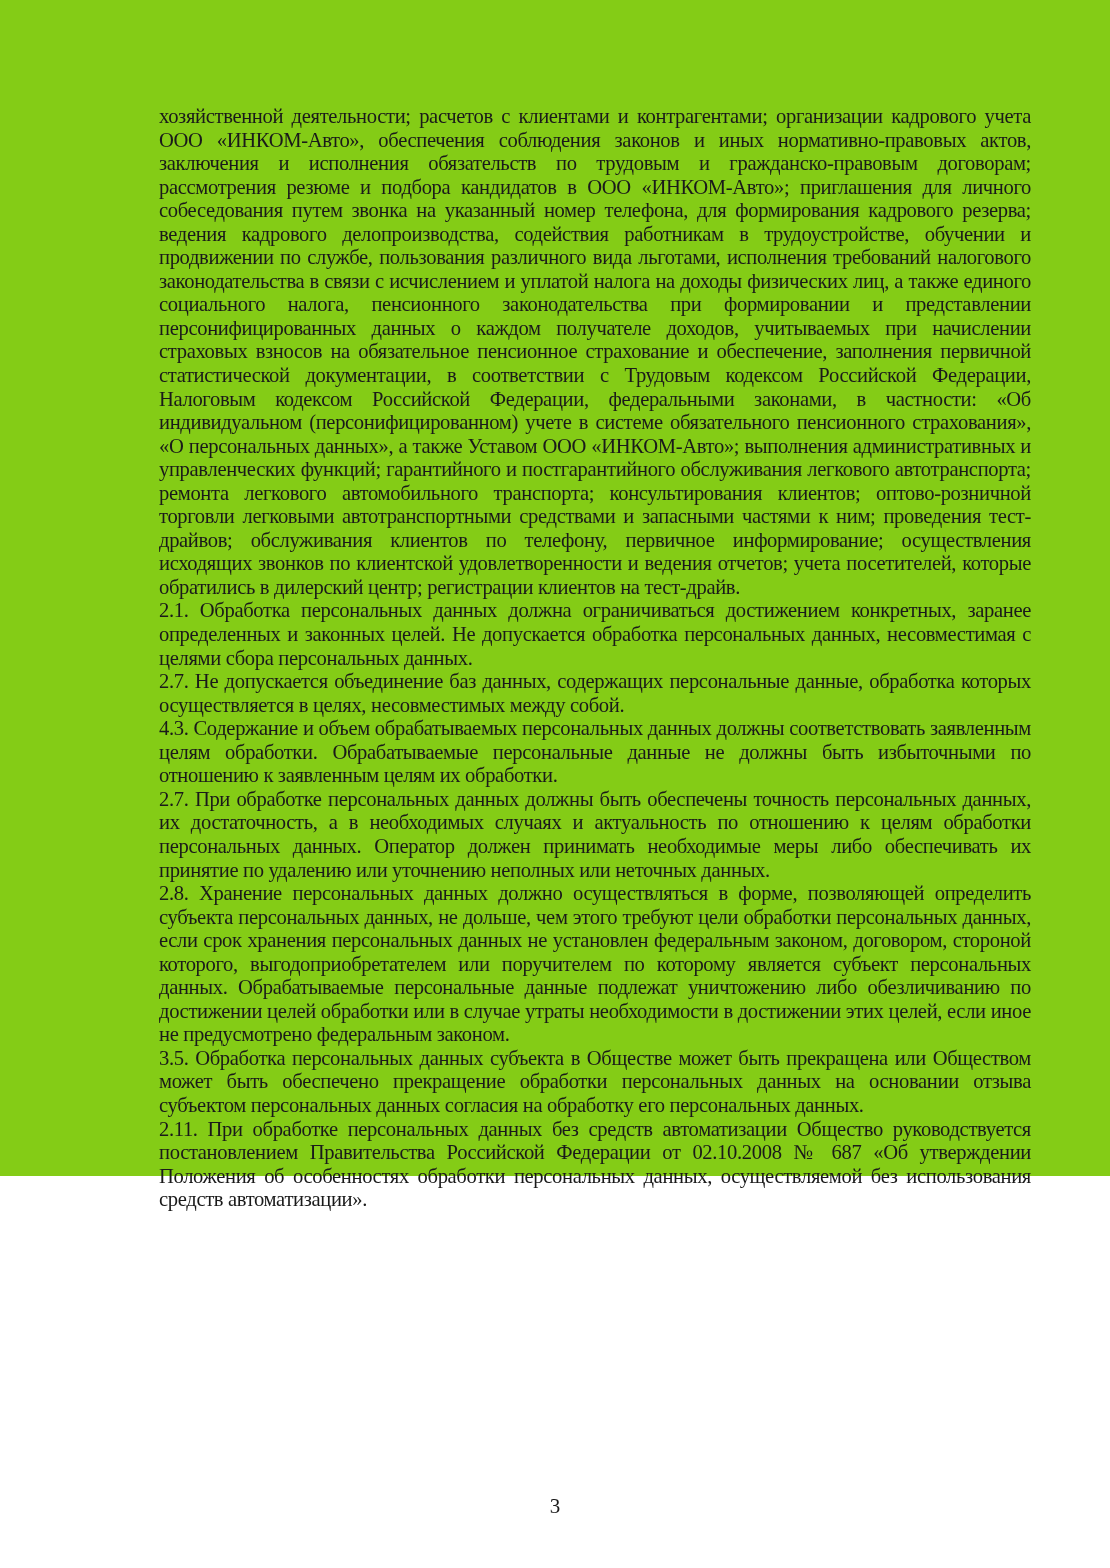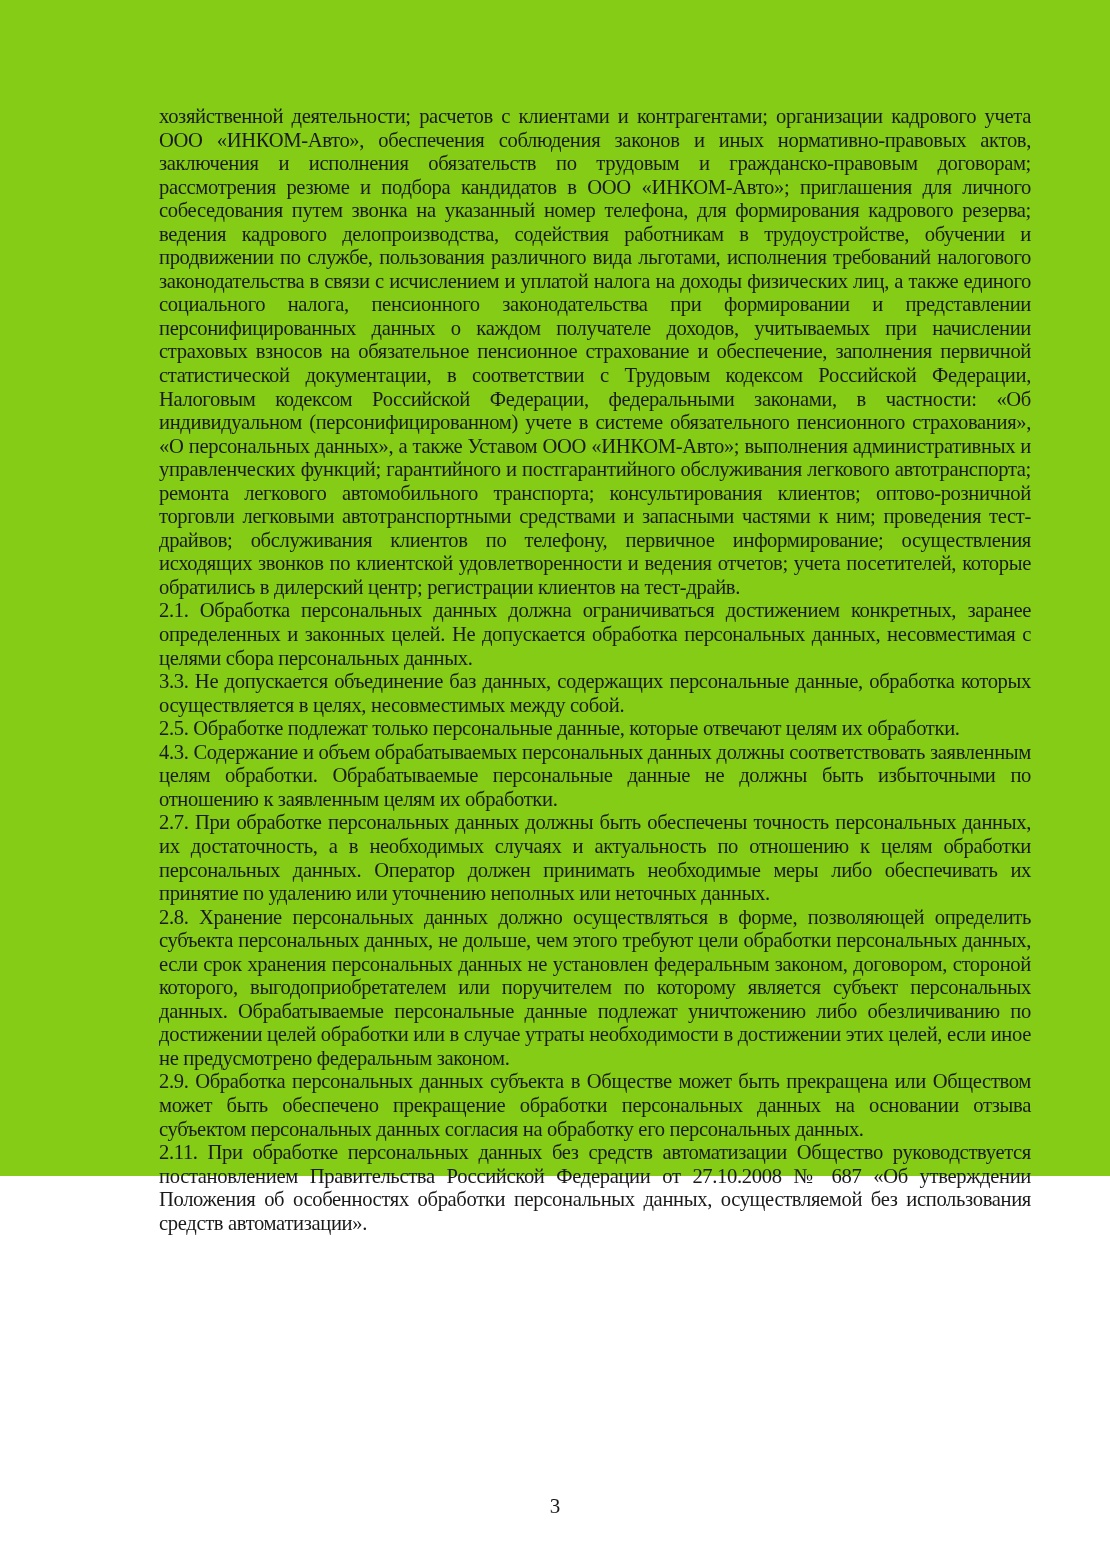--- a/index.html
+++ b/index.html
@@ -53,22 +53,21 @@
       color: #1a1a1a;
     }
   </style>
 </head>
 <body>
 
 <div class="page">
   <div class="text-block">
     <p class="para">хозяйственной деятельности; расчетов с клиентами и контрагентами; организации кадрового учета ООО «ИНКОМ-Авто», обеспечения соблюдения законов и иных нормативно-правовых актов, заключения и исполнения обязательств по трудовым и гражданско-правовым договорам; рассмотрения резюме и подбора кандидатов в ООО «ИНКОМ-Авто»; приглашения для личного собеседования путем звонка на указанный номер телефона, для формирования кадрового резерва; ведения кадрового делопроизводства, содействия работникам в трудоустройстве, обучении и продвижении по службе, пользования различного вида льготами, исполнения требований налогового законодательства в связи с исчислением и уплатой налога на доходы физических лиц, а также единого социального налога, пенсионного законодательства при формировании и представлении персонифицированных данных о каждом получателе доходов, учитываемых при начислении страховых взносов на обязательное пенсионное страхование и обеспечение, заполнения первичной статистической документации, в соответствии с Трудовым кодексом Российской Федерации, Налоговым кодексом Российской Федерации, федеральными законами, в частности: «Об индивидуальном (персонифицированном) учете в системе обязательного пенсионного страхования», «О персональных данных», а также Уставом ООО «ИНКОМ-Авто»; выполнения административных и управленческих функций; гарантийного и постгарантийного обслуживания легкового автотранспорта; ремонта легкового автомобильного транспорта; консультирования клиентов; оптово-розничной торговли легковыми автотранспортными средствами и запасными частями к ним; проведения тест-драйвов; обслуживания клиентов по телефону, первичное информирование; осуществления исходящих звонков по клиентской удовлетворенности и ведения отчетов; учета посетителей, которые обратились в дилерский центр; регистрации клиентов на тест-драйв.</p>
     <p class="para">2.1. Обработка персональных данных должна ограничиваться достижением конкретных, заранее определенных и законных целей. Не допускается обработка персональных данных, несовместимая с целями сбора персональных данных.</p>
-    <p class="para">3.3. Не допускается объединение баз данных, содержащих персональные данные, обработка которых осуществляется в целях, несовместимых между собой.</p>
-    <p class="para">2.5. Обработке подлежат только персональные данные, которые отвечают целям их обработки.</p>
+    <p class="para">2.7. Не допускается объединение баз данных, содержащих персональные данные, обработка которых осуществляется в целях, несовместимых между собой.</p>
     <p class="para">4.3. Содержание и объем обрабатываемых персональных данных должны соответствовать заявленным целям обработки. Обрабатываемые персональные данные не должны быть избыточными по отношению к заявленным целям их обработки.</p>
     <p class="para">2.7. При обработке персональных данных должны быть обеспечены точность персональных данных, их достаточность, а в необходимых случаях и актуальность по отношению к целям обработки персональных данных. Оператор должен принимать необходимые меры либо обеспечивать их принятие по удалению или уточнению неполных или неточных данных.</p>
     <p class="para">2.8. Хранение персональных данных должно осуществляться в форме, позволяющей определить субъекта персональных данных, не дольше, чем этого требуют цели обработки персональных данных, если срок хранения персональных данных не установлен федеральным законом, договором, стороной которого, выгодоприобретателем или поручителем по которому является субъект персональных данных. Обрабатываемые персональные данные подлежат уничтожению либо обезличиванию по достижении целей обработки или в случае утраты необходимости в достижении этих целей, если иное не предусмотрено федеральным законом.</p>
-    <p class="para">2.9. Обработка персональных данных субъекта в Обществе может быть прекращена или Обществом может быть обеспечено прекращение обработки персональных данных на основании отзыва субъектом персональных данных согласия на обработку его персональных данных.</p>
-    <p class="para">2.11.  При обработке персональных данных без средств автоматизации Общество руководствуется постановлением Правительства Российской Федерации от 27.10.2008 № 687 «Об утверждении Положения об особенностях обработки персональных данных, осуществляемой без использования средств автоматизации».</p>
+    <p class="para">3.5. Обработка персональных данных субъекта в Обществе может быть прекращена или Обществом может быть обеспечено прекращение обработки персональных данных на основании отзыва субъектом персональных данных согласия на обработку его персональных данных.</p>
+    <p class="para">2.11.  При обработке персональных данных без средств автоматизации Общество руководствуется постановлением Правительства Российской Федерации от 02.10.2008 № 687 «Об утверждении Положения об особенностях обработки персональных данных, осуществляемой без использования средств автоматизации».</p>
   </div>
   <div class="page-number">3</div>
 </div>
 
 </body></html>

